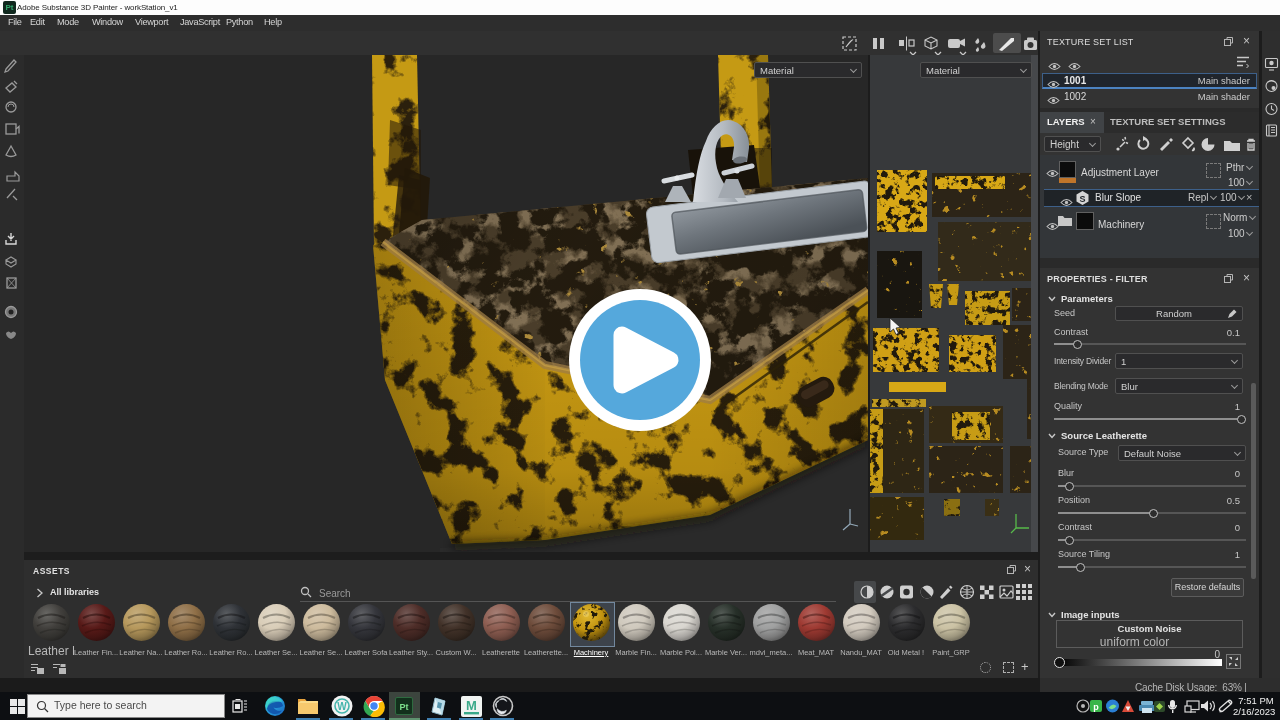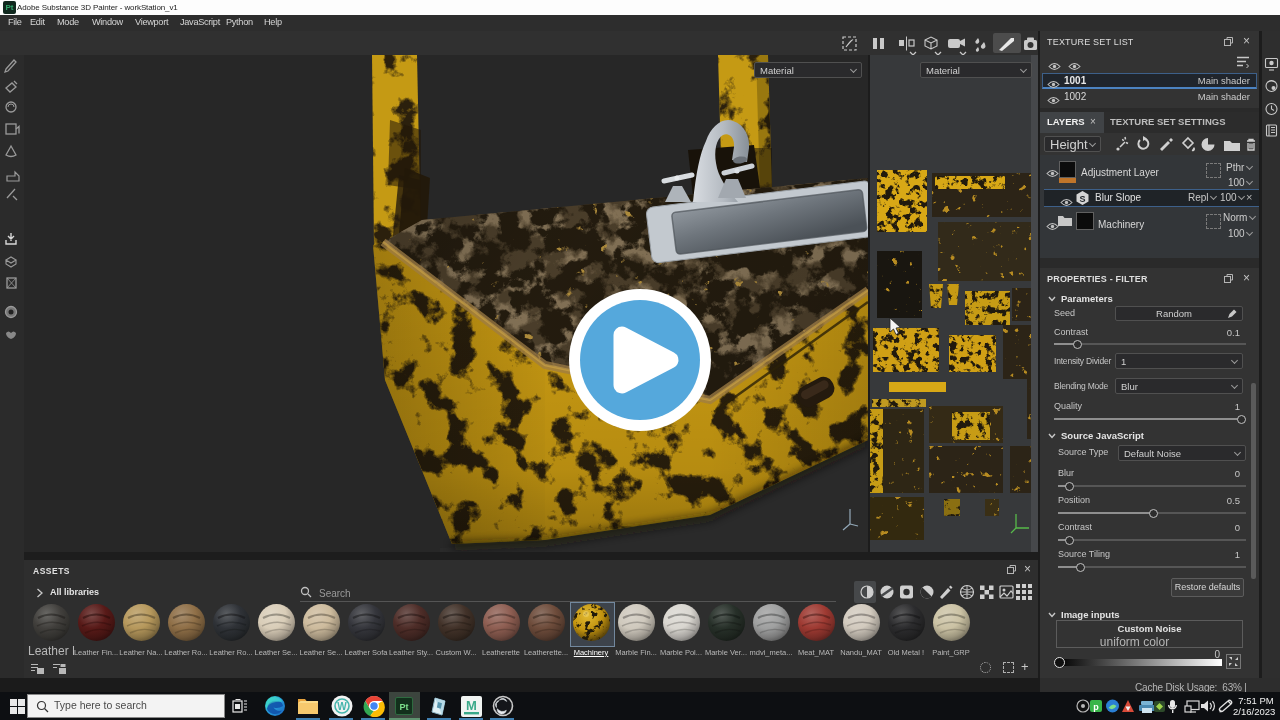--- a/index.html
+++ b/index.html
@@ -543,21 +543,21 @@
     <div class="abs" style="left:24px;top:60px;color:#d8d8d8;font-size:10px">1002</div>
     <div class="abs" style="left:138px;top:60px;width:72px;text-align:right;color:#c9c9c9;font-size:9.5px">Main shader</div>
     <div class="abs" style="left:0;top:77px;width:219px;height:4px;background:#2a2a2a"></div>
     <div class="abs" style="left:0;top:81px;width:219px;height:21px;background:#2c2c2c"></div>
     <div class="abs" style="left:0;top:81px;width:64px;height:21px;background:#404346"></div>
     <div class="abs" style="left:7px;top:85px;color:#f0f0f0;font-size:9.5px;font-weight:bold">LAYERS</div>
     <div class="abs" style="left:50px;top:85px;color:#c0c0c0;font-size:10px">×</div>
     <div class="abs" style="left:70px;top:85px;color:#bdbdbd;font-size:9.5px;font-weight:bold">TEXTURE SET SETTINGS</div>
     <div class="abs" style="left:0;top:102px;width:219px;height:22px;background:#333333"></div>
     <div class="dd abs" style="left:4px;top:105px;width:57px;height:16px">
-      <span style="font-size:13px">Height</span>
+      <span style="font-size:10px">Height</span>
       <span class="cv"></span>
     </div>
     <svg class="abs" style="left:72px;top:104px" width="144" height="18" viewBox="0 0 144 18">
 <g stroke="#d0d0d0" fill="#d0d0d0">
 <path d="M8 12 L13 7 M10.5 4 l1 2 M14 7.5 l2 1 M13 2 l0.5 2.5" fill="none" stroke-width="1.5"></path>
         <circle cx="6" cy="14" r="1.6" stroke="none"></circle>
 <path d="M28 5 a5 5 0 1 0 5 -1" fill="none" stroke-width="2"></path>
         <path d="M31 1 l4 2.5 l-4 2.5 z" stroke="none"></path>
 <path d="M48 14 L56 6 l2 2 L50 16 Z M57 5 l2 2 l2-2 l-2-2 z" stroke="none"></path>
 <path d="M76 3 l5 5 -5 5 -5 -5 z" fill="none" stroke-width="1.6"></path>
@@ -638,21 +638,21 @@
       <span class="cv"></span>
     </div>
     <div class="abs" style="left:14px;top:370px;color:#c6c6c6;font-size:9px;white-space:nowrap">Quality</div>
     <div class="abs" style="left:154px;top:370px;width:46px;text-align:right;color:#c6c6c6;font-size:9.5px">1</div>
     <div class="abs" style="left:14px;top:387px;width:192px;height:2px;background:#565656"></div>
     <div class="abs" style="left:14px;top:387px;width:187px;height:2px;background:#8f8f8f"></div>
     <div class="sh" style="left:197px;top:383.5px"></div>
     <svg class="abs" style="left:8px;top:402px" width="8" height="6">
       <path d="M1 1 L4 4.5 L7 1" stroke="#c8c8c8" stroke-width="1.4" fill="none"></path>
     </svg>
-    <div class="abs" style="left:21px;top:399px;color:#e4e4e4;font-size:9.5px;font-weight:bold">Source JavaScript</div>
+    <div class="abs" style="left:21px;top:399px;color:#e4e4e4;font-size:9.5px;font-weight:bold">Source Leatherette</div>
     <div class="abs" style="left:18px;top:416px;color:#c6c6c6;font-size:9px;white-space:nowrap">Source Type</div>
     <div class="dd abs" style="left:78px;top:414px;width:128px;height:16px">
       <span>Default Noise</span>
       <span class="cv"></span>
     </div>
     <div class="abs" style="left:18px;top:437px;color:#c6c6c6;font-size:9px;white-space:nowrap">Blur</div>
     <div class="abs" style="left:154px;top:437px;width:46px;text-align:right;color:#c6c6c6;font-size:9.5px">0</div>
     <div class="abs" style="left:18px;top:454px;width:188px;height:2px;background:#565656"></div>
     <div class="abs" style="left:18px;top:454px;width:11px;height:2px;background:#8f8f8f"></div>
     <div class="sh" style="left:25px;top:450.5px"></div>

